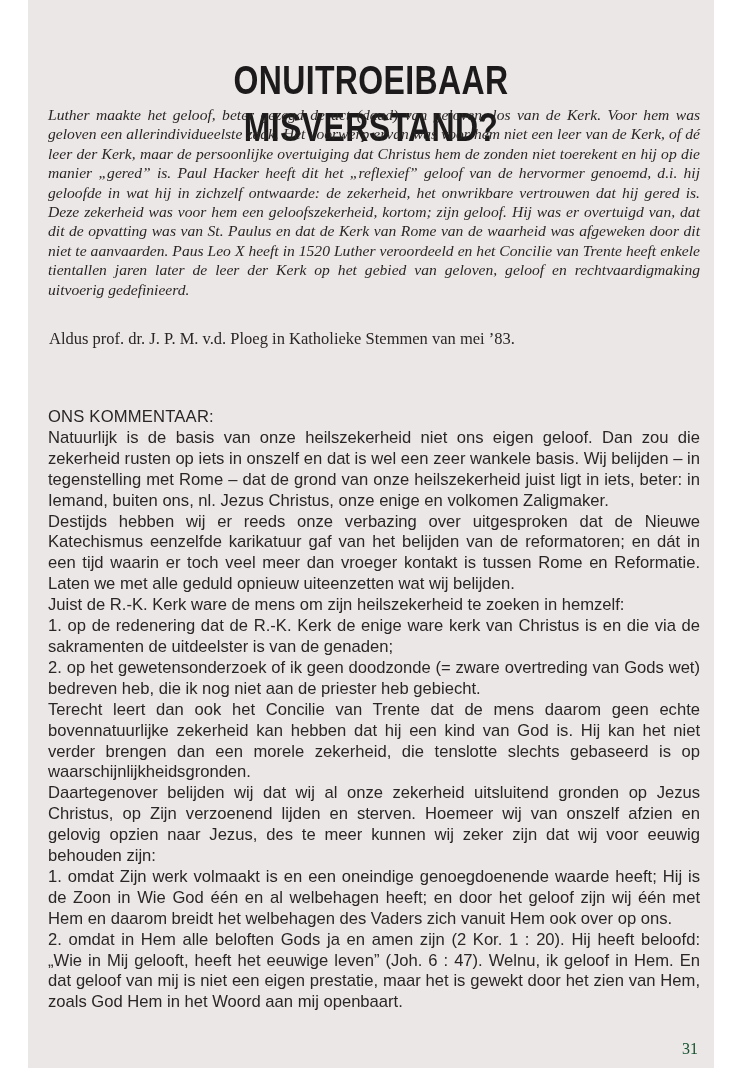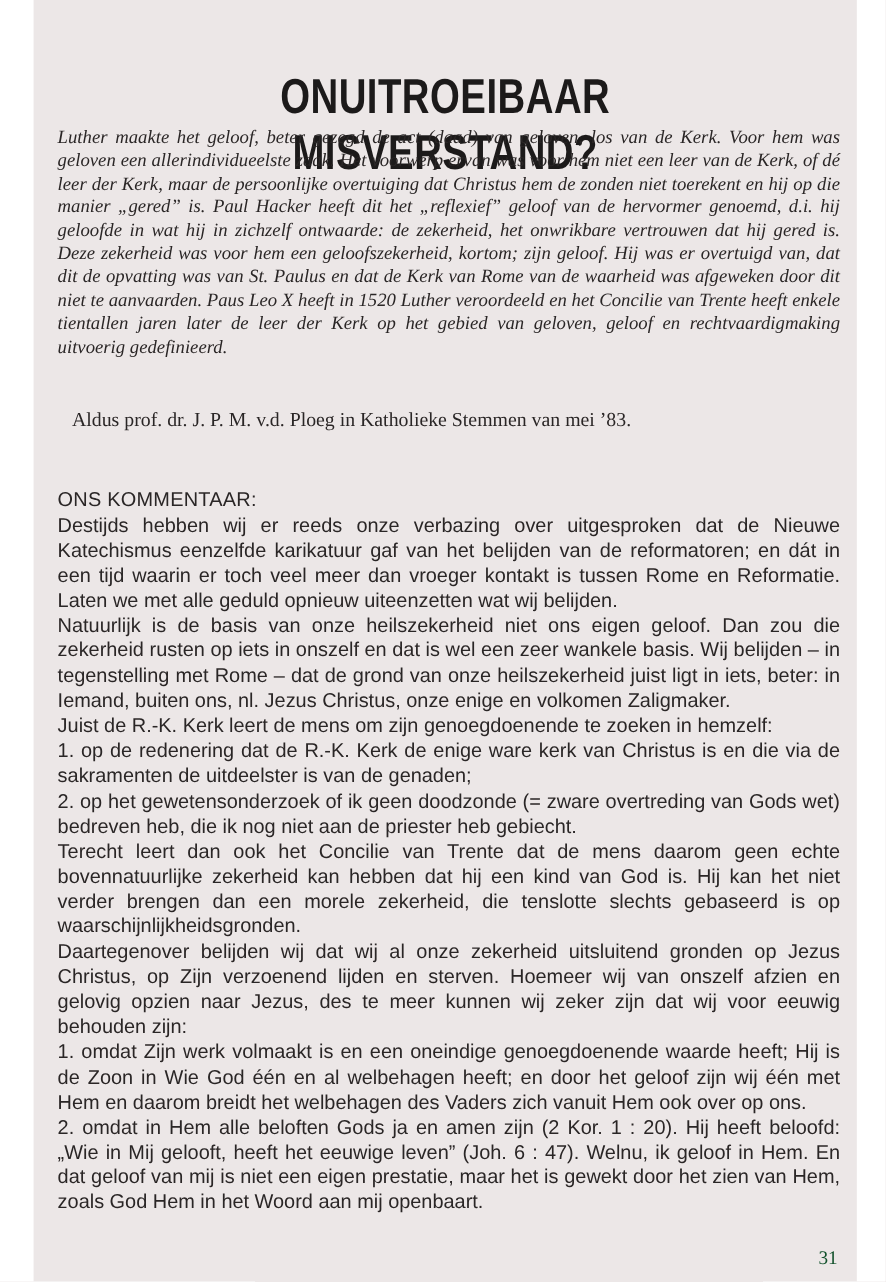--- a/index.html
+++ b/index.html
@@ -21,21 +21,21 @@
     }
     .intro {
       position: absolute; left: 20px; top: 105px; width: 652px;
       font-family: "Liberation Serif", serif; font-style: italic;
       font-size: 15.6px; line-height: 19.4px; color: #2a2626;
       text-align: justify; margin: 0;
     }
     .attribution {
       position: absolute; left: 20px; top: 328px; width: 652px;
       font-family: "Liberation Serif", serif;
-      font-size: 16.5px; line-height: 20px; color: #2a2626; margin: 12px;
+      font-size: 16.5px; line-height: 20px; color: #2a2626; margin: 1px;
     }
     .comment {
       position: absolute; left: 20px; top: 371px; width: 652px;
       font-family: Liberation Sans, sans-serif;
       font-size: 16.6px; line-height: 20.9px; color: #2a2626; margin-top: 36px;
     }
     .comment .heading { margin: 0; font-size: 16.6px; letter-spacing: 0.2px; }
     .comment p { margin: 0; text-align: justify; }
     .page-number {
       position: absolute; right: 16px; top: 1040px;
@@ -47,23 +47,23 @@
 
 <div class="page">
   <h1 class="title">ONUITROEIBAAR MISVERSTAND?</h1>
 
   <p class="intro">Luther maakte het geloof, beter gezegd de act (daad) van geloven, los van de Kerk. Voor hem was geloven een allerindividueelste zaak. Het voorwerp ervan was voor hem niet een leer van de Kerk, of dé leer der Kerk, maar de persoonlijke overtuiging dat Christus hem de zonden niet toerekent en hij op die manier „gered” is. Paul Hacker heeft dit het „reflexief” geloof van de hervormer genoemd, d.i. hij geloofde in wat hij in zichzelf ontwaarde: de zekerheid, het onwrikbare vertrouwen dat hij gered is. Deze zekerheid was voor hem een geloofszekerheid, kortom; zijn geloof. Hij was er overtuigd van, dat dit de opvatting was van St. Paulus en dat de Kerk van Rome van de waarheid was afgeweken door dit niet te aanvaarden. Paus Leo X heeft in 1520 Luther veroordeeld en het Concilie van Trente heeft enkele tientallen jaren later de leer der Kerk op het gebied van geloven, geloof en rechtvaardigmaking uitvoerig gedefinieerd.</p>
 
   <p class="attribution">Aldus prof. dr. J. P. M. v.d. Ploeg in Katholieke Stemmen van mei ’83.</p>
 
   <div class="comment">
     <p class="heading">ONS KOMMENTAAR:</p>
+    <p>Natuurlijk is de basis van onze heilszekerheid niet ons eigen geloof. Dan zou die zekerheid rusten op iets in onszelf en dat is wel een zeer wankele basis. Wij belijden – in tegenstelling met Rome – dat de grond van onze heilszekerheid juist ligt in iets, beter: in Iemand, buiten ons, nl. Jezus Christus, onze enige en volkomen Zaligmaker.</p>
     <p>Destijds hebben wij er reeds onze verbazing over uitgesproken dat de Nieuwe Katechismus eenzelfde karikatuur gaf van het belijden van de reformatoren; en dát in een tijd waarin er toch veel meer dan vroeger kontakt is tussen Rome en Reformatie. Laten we met alle geduld opnieuw uiteenzetten wat wij belijden.</p>
-    <p>Natuurlijk is de basis van onze heilszekerheid niet ons eigen geloof. Dan zou die zekerheid rusten op iets in onszelf en dat is wel een zeer wankele basis. Wij belijden – in tegenstelling met Rome – dat de grond van onze heilszekerheid juist ligt in iets, beter: in Iemand, buiten ons, nl. Jezus Christus, onze enige en volkomen Zaligmaker.</p>
-    <p>Juist de R.-K. Kerk leert de mens om zijn genoegdoenende te zoeken in hemzelf:</p>
+    <p>Juist de R.-K. Kerk ware de mens om zijn heilszekerheid te zoeken in hemzelf:</p>
     <p>1. op de redenering dat de R.-K. Kerk de enige ware kerk van Christus is en die via de sakramenten de uitdeelster is van de genaden;</p>
     <p>2. op het gewetensonderzoek of ik geen doodzonde (= zware overtreding van Gods wet) bedreven heb, die ik nog  niet aan de priester heb gebiecht.</p>
     <p>Terecht leert dan ook het Concilie van Trente dat de mens daarom geen echte bovennatuurlijke zekerheid kan hebben dat hij een kind van God is. Hij kan het niet verder brengen dan een morele zekerheid, die tenslotte slechts gebaseerd is op waarschijnlijkheidsgronden.</p>
     <p>Daartegenover belijden wij dat wij al onze zekerheid uitsluitend gronden op Jezus Christus, op Zijn verzoenend lijden en sterven. Hoemeer wij van onszelf afzien en gelovig opzien naar Jezus, des te meer kunnen wij zeker zijn dat wij voor eeuwig behouden zijn:</p>
     <p>1. omdat Zijn werk volmaakt is en een oneindige genoegdoenende waarde heeft; Hij is de Zoon in Wie God één en al welbehagen heeft; en door het geloof zijn wij één met Hem en daarom breidt het welbehagen des Vaders zich vanuit Hem ook over op ons.</p>
     <p>2. omdat in Hem alle beloften Gods ja en amen zijn (2 Kor. 1 : 20). Hij heeft beloofd: „Wie in Mij gelooft, heeft het eeuwige leven” (Joh. 6 : 47). Welnu, ik geloof in Hem. En dat geloof van mij is niet een eigen prestatie, maar het is gewekt door het zien van Hem, zoals God Hem in het Woord aan mij openbaart.</p>
   </div>
 
   <div class="page-number">31</div>
 </div>

